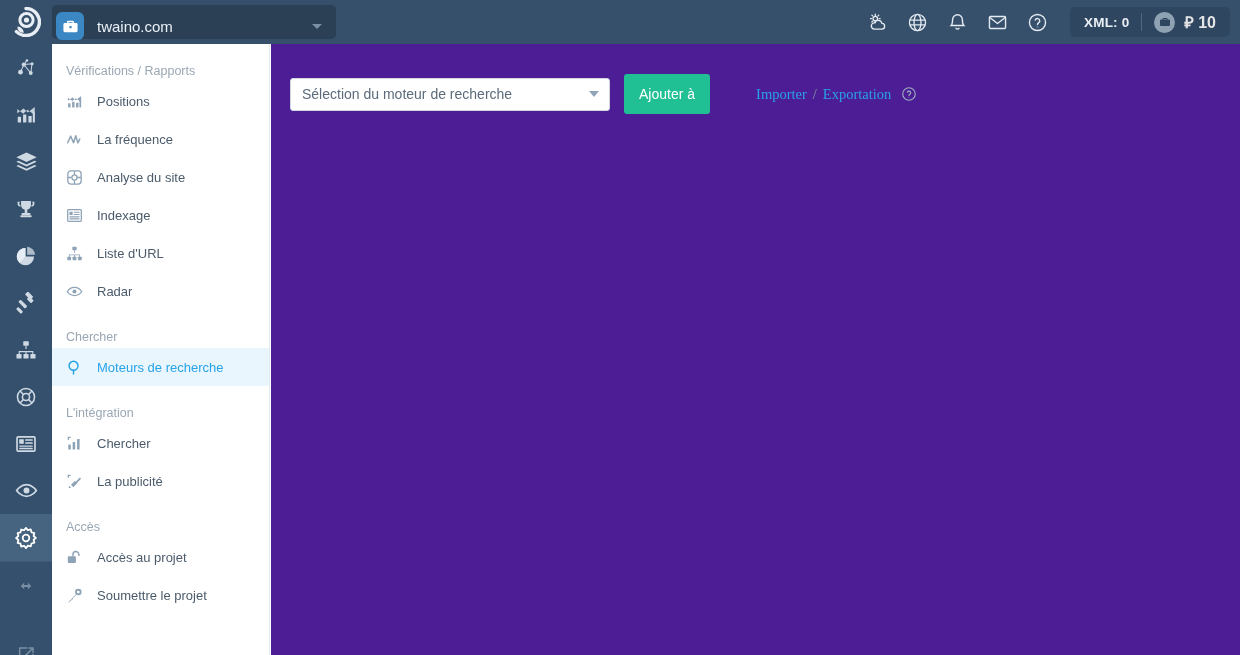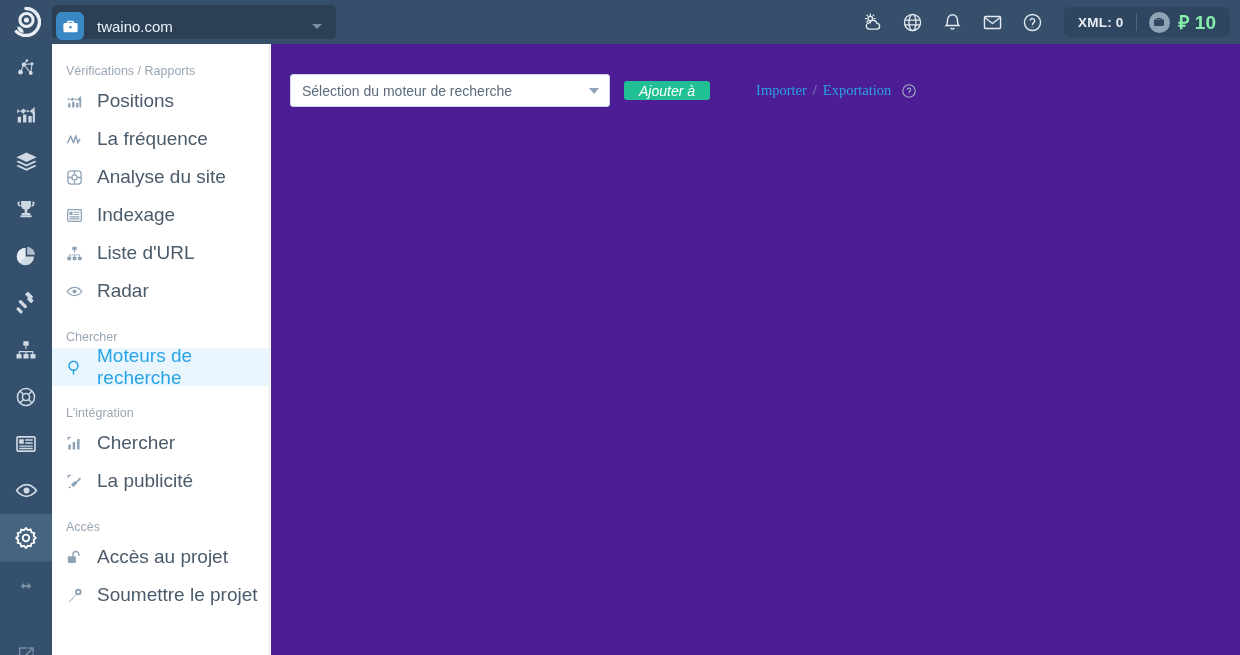--- a/index.html
+++ b/index.html
@@ -71,21 +71,21 @@
     padding: 0 14px; margin-left: 12px;
   }
   .stat-xml { color: #e8eef4; font-size: 13.5px; font-weight: bold; letter-spacing: .2px; }
   .pill-div { width: 1px; height: 18px; background: #52677d; margin: 0 12px; }
   .coin {
     width: 21px; height: 21px; border-radius: 50%;
     background: #8fa2b4;
     display: flex; align-items: center; justify-content: center;
     margin-right: 9px;
   }
-  .stat-bal { color: #86efac; font-size: 19px; font-weight: bold; }
+  .stat-bal { color: #e5e5e5; font-size: 16px; font-weight: bold; }
 
   
   .rail {
     position: absolute; top: 44px; left: 0;
     width: 52px; height: 611px;
     background: #34506c;
   }
   .rail-item {
     width: 52px; height: 47px;
     display: flex; align-items: center; justify-content: center;
@@ -103,21 +103,21 @@
     border-right: 1px solid #e4eaf0;
   }
   .side-group-title {
     color: #9aa7b4; font-size: 12.5px;
     padding: 0 0 0 14px; height: 22px;
     display: flex; align-items: center;
   }
   .side-item {
     height: 38px; display: flex; align-items: center;
     padding-left: 14px; cursor: pointer;
-    color: #4b5b6b; font-size: 19px;
+    color: #4b5b6b; font-size: 13px; text-align: center;
   }
   .side-item .si-ic {
     width: 20px; display: flex; align-items: center; justify-content: flex-start;
     flex: 0 0 20px; margin-right: 11px;
   }
   .side-item.active { background: #e9f6fd; color: #29a3e8; }
   .gap-1 { height: 16px; }
 
   
   .main {
@@ -138,25 +138,25 @@
     cursor: pointer;
   }
   .select-label { flex: 1; color: #5b6b7b; font-size: 14px; white-space: nowrap; }
   .select-caret {
     width: 0; height: 0;
     border-left: 5px solid transparent;
     border-right: 5px solid transparent;
     border-top: 6px solid #8fa4b8;
   }
   .add-btn {
-    height: 19px; margin-left: 14px;
+    height: 40px; margin-left: 14px;
     background: #20bf94; color: #fff;
     border: none; border-radius: 3px;
     font-size: 14px; font-family: "Liberation Sans", sans-serif;
-    padding: 0 15px; cursor: pointer; font-style: italic;
+    padding: 0 15px; cursor: pointer;
   }
   .links { display: flex; align-items: center; margin-left: 46px; font-family: Liberation Serif, serif; }
   .lnk { color: #29a3e8; font-size: 14.5px; cursor: pointer; }
   .lnk-sep { color: #8596a6; font-size: 14.5px; margin: 0 6px; }
   .help-ic { margin-left: 10px; display: flex; align-items: center; cursor: pointer; }
 </style>
 </head>
 <body>
 
 <div class="app">

